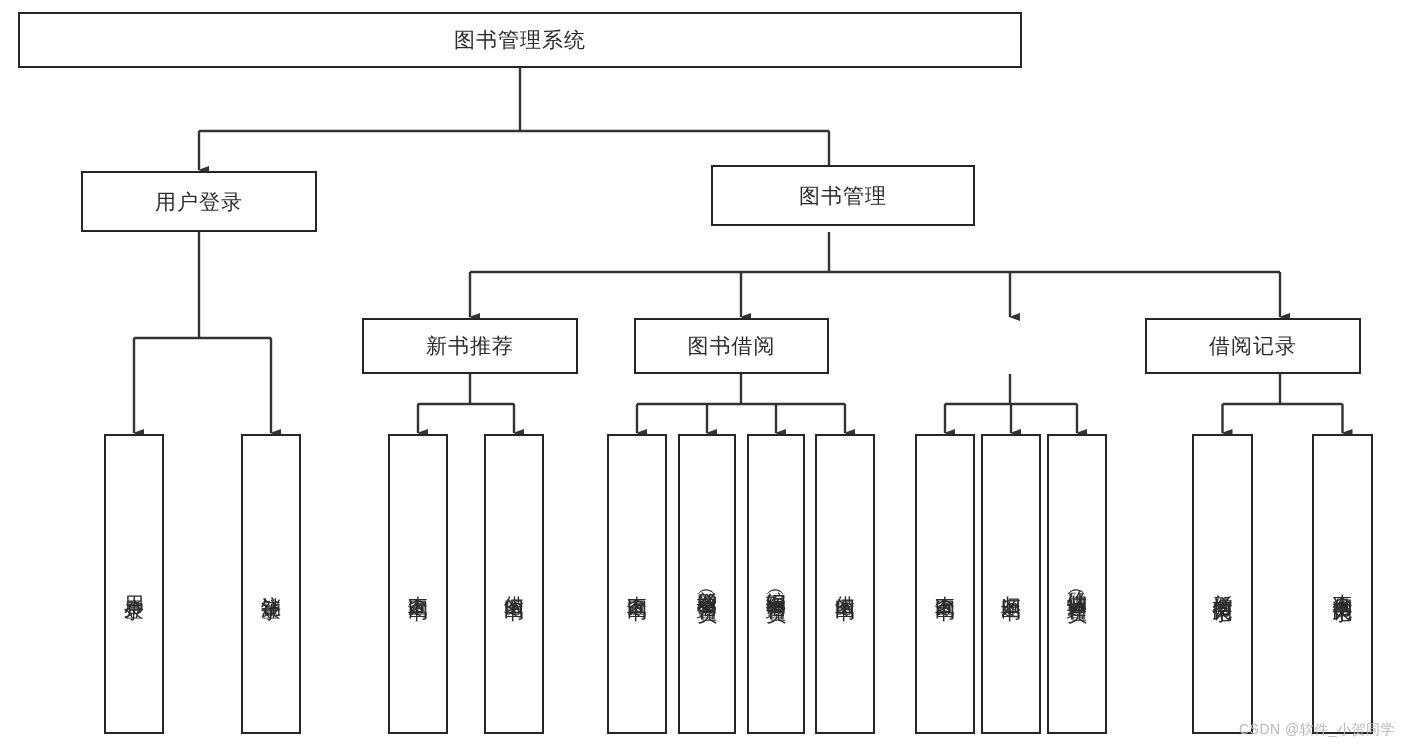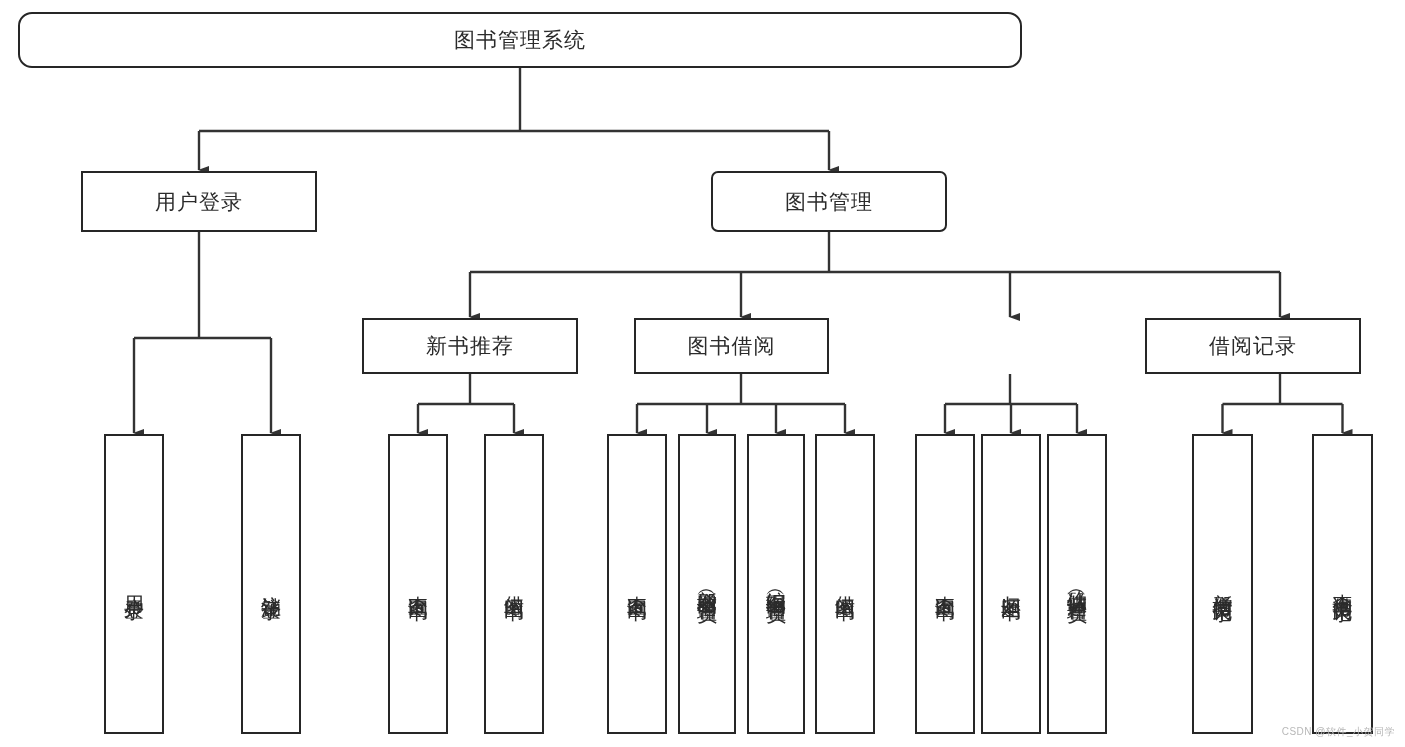--- a/index.html
+++ b/index.html
@@ -55,21 +55,21 @@
     display: block;
   }
   .node.vert .label {
     writing-mode: vertical-rl;
     text-orientation: upright;
   }
   .watermark {
     position: absolute;
     right: 10px;
     bottom: 8px;
-    font-size: 10px;
+    font-size: 14px;
     color: #b8b8b8;
     letter-spacing: 0.5px;
     z-index: 3;
     white-space: nowrap;
   }
 </style>
 </head>
 <body>
 
 <div id="canvas">
@@ -109,28 +109,28 @@
         <path d="M945,404 L945,433" marker-end="url(#arrowhead)"></path>
         <path d="M1011,404 L1011,433" marker-end="url(#arrowhead)"></path>
         <path d="M1077,404 L1077,433" marker-end="url(#arrowhead)"></path>
         <path d="M1280,374 L1280,404"></path>
         <path d="M1222.5,404 L1342.5,404"></path>
         <path d="M1222.5,404 L1222.5,433" marker-end="url(#arrowhead)"></path>
         <path d="M1342.5,404 L1342.5,433" marker-end="url(#arrowhead)"></path>
       </g>
   </svg>
 
-  <div class="node horiz" style="left: 18px; top: 12px; width: 1004px; height: 56px; border-radius: 14px;">
+  <div class="node horiz" style="left: 18px; top: 12px; width: 1004px; height: 56px;">
     <span class="label">图书管理系统</span>
   </div>
 
   <div class="node horiz" style="left: 81px; top: 171px; width: 236px; height: 61px;">
     <span class="label">用户登录</span>
   </div>
-  <div class="node horiz" style="left: 711px; top: 171px; width: 236px; height: 61px; border-radius: 7px;">
+  <div class="node horiz" style="left: 711px; top: 165px; width: 264px; height: 61px;">
     <span class="label">图书管理</span>
   </div>
 
   <div class="node horiz" style="left: 362px; top: 318px; width: 216px; height: 56px; justify-content: center;">
     <span class="label">新书推荐</span>
   </div>
   <div class="node horiz" style="left: 634px; top: 318px; width: 195px; height: 56px;">
     <span class="label">图书借阅</span>
   </div>
   <div class="node horiz" style="left: 1145px; top: 318px; width: 216px; height: 56px;">

